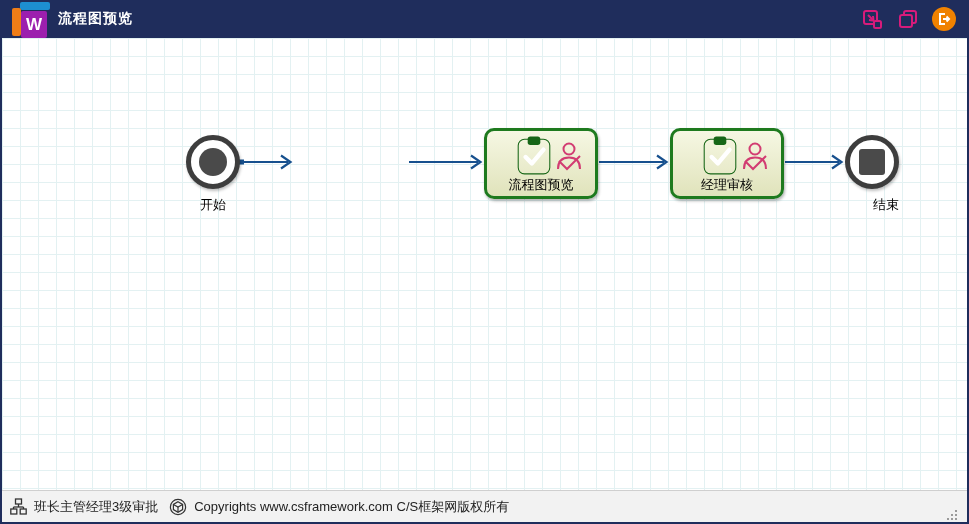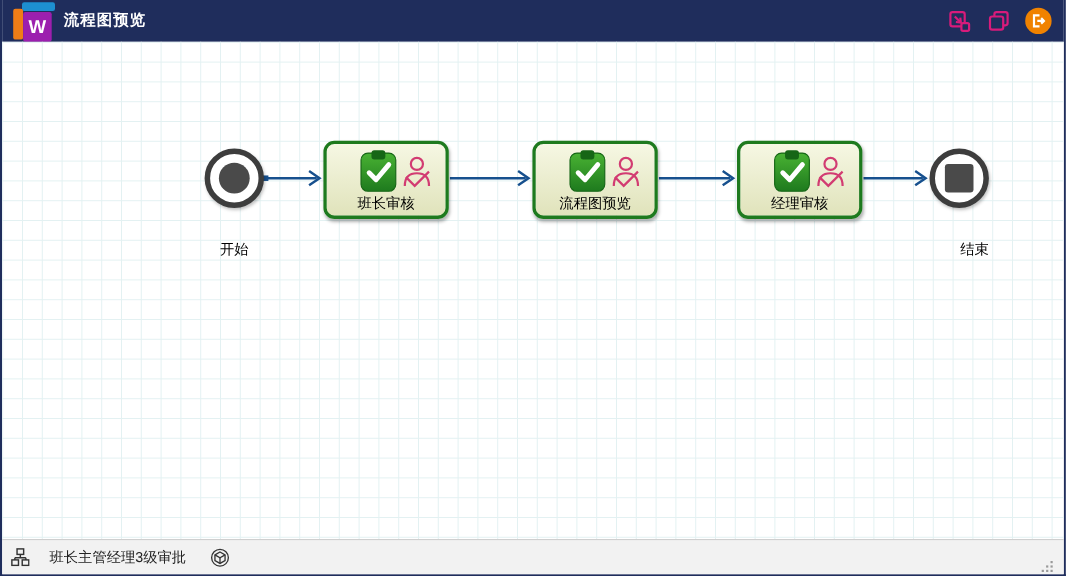--- a/index.html
+++ b/index.html
@@ -35,36 +35,36 @@
       linear-gradient(90deg, #e3f1f2 1px, transparent 1px);
     background-size:18px 18px;
   }
   .arrow-layer { position:absolute; left:0; top:0; width:965px; height:452px; pointer-events:none; }
   
   .event-node { position:absolute; width:54px; height:54px; border-radius:50%;
     border:5px solid #3d3d3d; background:#fff; box-shadow:1px 2px 3px rgba(0,0,0,0.25);
     display:flex; align-items:center; justify-content:center; cursor:pointer; }
   .event-start-inner { width:28px; height:28px; border-radius:50%; background:#4a4a4a; }
   .event-end-inner   { width:26px; height:26px; border-radius:3px;  background:#4a4a4a; }
-  .event-label { position:absolute; width:54px; text-align:center; font-size:13px; color:#000;margin-top:22px; }
+  .event-label { position:absolute; width:54px; text-align:center; font-size:13px; color:#000; }
   
   .task-node {
     position:absolute; width:114px; height:71px;
     border:3px solid #1e7a1e; border-radius:10px;
     background:linear-gradient(#f6f7e3, #e0e3bb);
     box-shadow:1px 2px 3px rgba(0,0,0,0.3);
     display:flex; flex-direction:column; align-items:center;
     padding-top:5px; cursor:pointer;
   }
   .task-icons { display:flex; align-items:flex-start; gap:3px; height:40px; margin-left:16px; }
   .task-label { font-size:13px; color:#000; margin-top:0px; }
   
   .statusbar {
     flex:0 0 32px; background:#f2f2f2; border-top:1px solid #cfcfcf;
-    display:flex; align-items:center; padding:0 8px; gap:18px;
+    display:flex; align-items:center; padding:0 8px; gap:7px;
     font-size:13px; color:#222;
   }
   .statusbar .grow { flex:1; }
   .grip { width:14px; height:14px; align-self:flex-end; cursor:nwse-resize; }
 </style>
 </head>
 <body>
 
 <div class="window">
 
@@ -116,43 +116,20 @@
         <line x1="783" y1="124" x2="837" y2="124"></line>
         <polyline points="830,117.5 839.5,124 830,130.5"></polyline>
       </g>
     </svg>
 
     <div class="event-node" style="left:184px; top:97px;">
       <div class="event-start-inner"></div>
     </div>
     <div class="event-label" style="left:184px; top:158px;">开始</div>
 
-    <div class="task-node" style="left:292px; top:90px;">
-      <div class="task-icons">
-        <svg width="36" height="40" viewBox="0 0 34 38">
-          <defs>
-            <linearGradient id="gGreen" x1="0" y1="0" x2="0" y2="1">
-              <stop offset="0" stop-color="#49b233"></stop>
-                <stop offset="1" stop-color="#1e7a1e"></stop>
-            </linearGradient>
-          </defs>
-          <rect x="2" y="3" width="30" height="33" rx="6" fill="url(#gGreen)" stroke="#166616" stroke-width="1"></rect>
-          <rect x="11" y="0.5" width="12" height="8" rx="2.5" fill="#166616"></rect>
-          <polyline points="9,20 15,26 26,13" fill="none" stroke="#fff" stroke-width="4.2" stroke-linecap="round" stroke-linejoin="round"></polyline>
-        </svg>
-        <svg width="27" height="32" viewBox="0 0 27 32" style="margin-top:5px">
-          <g stroke="#d23c72" stroke-width="2" fill="none">
-            <circle cx="14" cy="8" r="5.5"></circle>
-            <path d="M3 28 C3 19.5 8 16.5 14 16.5 C20 16.5 25 19.5 25 28"></path>
-            <polyline points="4,20 12,28 25,15"></polyline>
-          </g>
-        </svg>
-      </div>
-      <div class="task-label">班长审核</div>
-    </div>
 
     <div class="task-node" style="left:482px; top:90px;">
       <div class="task-icons">
         <svg width="36" height="40" viewBox="0 0 34 38">
           <rect x="2" y="3" width="30" height="33" rx="6" fill="url(#gGreen)" stroke="#166616" stroke-width="1"></rect>
           <rect x="11" y="0.5" width="12" height="8" rx="2.5" fill="#166616"></rect>
           <polyline points="9,20 15,26 26,13" fill="none" stroke="#fff" stroke-width="4.2" stroke-linecap="round" stroke-linejoin="round"></polyline>
         </svg>
         <svg width="27" height="32" viewBox="0 0 27 32" style="margin-top:5px">
           <g stroke="#d23c72" stroke-width="2" fill="none">
@@ -205,20 +182,21 @@
     <span>班长主管经理3级审批</span>
 
     <svg width="18" height="18" viewBox="0 0 18 18" style="margin-left:4px">
       <g stroke="#333" stroke-width="1.2" fill="none">
         <circle cx="9" cy="9" r="7.6"></circle>
         <polygon points="9,3.8 13.6,6.4 13.6,11.6 9,14.2 4.4,11.6 4.4,6.4"></polygon>
         <polyline points="4.4,6.4 9,9 13.6,6.4"></polyline>
         <line x1="9" y1="9" x2="9" y2="14.2"></line>
       </g>
     </svg>
+    <span>Copyrights www.csframework.com C/S框架网版权所有</span>
 
     <div class="grow"></div>
 
     <svg class="grip" width="14" height="14" viewBox="0 0 14 14">
       <g fill="#9a9a9a">
         <rect x="10" y="2" width="2" height="2"></rect>
         <rect x="10" y="6" width="2" height="2"></rect>
         <rect x="6" y="6" width="2" height="2"></rect>
         <rect x="10" y="10" width="2" height="2"></rect>
         <rect x="6" y="10" width="2" height="2"></rect>

